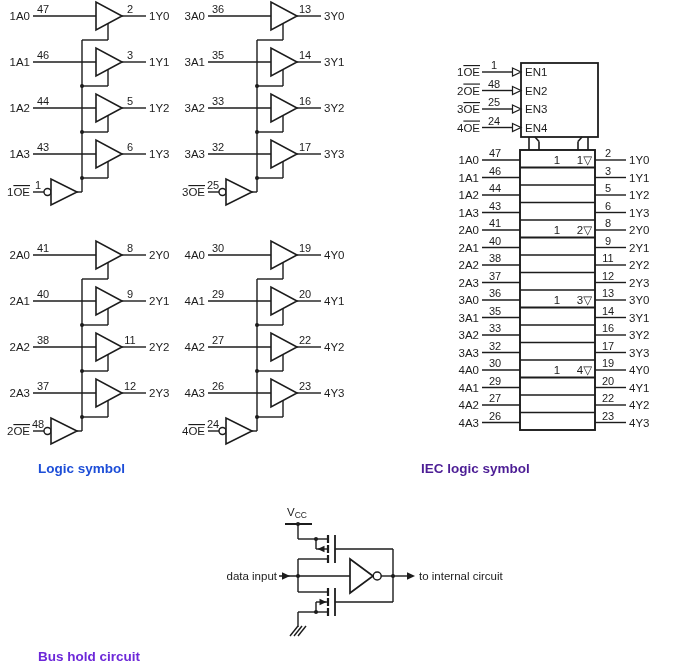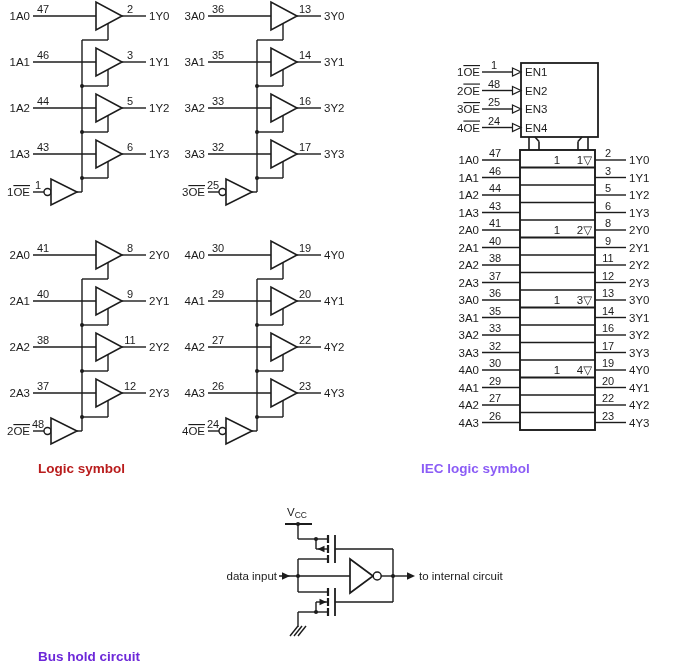--- a/index.html
+++ b/index.html
@@ -192,21 +192,21 @@
       <line x1="297" y1="393" x2="321" y2="393" stroke="#1c1c1c" stroke-width="1.4"></line>
       <text x="305" y="390" text-anchor="middle" font-size="11">23</text>
       <text x="324" y="397" text-anchor="start" font-size="11.5">4Y3</text>
       <text x="205" y="435" text-anchor="end" font-size="11.5"><tspan>4</tspan><tspan style="text-decoration:overline">OE</tspan></text>
       <text x="213" y="428" text-anchor="middle" font-size="11">24</text>
       <line x1="208" y1="431" x2="219" y2="431" stroke="#1c1c1c" stroke-width="1.4"></line>
       <circle cx="222.5" cy="431" r="3.5" fill="#fff" stroke="#1c1c1c" stroke-width="1.4"></circle>
       <polygon points="226,418 226,444 252,431" fill="#fff" stroke="#1c1c1c" stroke-width="1.6"></polygon>
       <line x1="252" y1="431" x2="257" y2="431" stroke="#1c1c1c" stroke-width="1.4"></line>
     </svg>
-  <div class="caption" style="left: 38px; top: 461px; color: #b91c1c;">Logic symbol</div>
+  <div class="caption" style="left: 38px; top: 461px; color: #1d4ed8;">Logic symbol</div>
 
   <svg id="iec-svg" style="left:450px;top:55px" width="225" height="405" viewBox="0 0 225 405">
       <rect x="71" y="8" width="77" height="74" fill="#fff" stroke="#1c1c1c" stroke-width="1.8"></rect>
       <line x1="79" y1="82" x2="79" y2="95" stroke="#1c1c1c" stroke-width="1.6"></line>
       <line x1="85" y1="82" x2="89" y2="86.5" stroke="#1c1c1c" stroke-width="1.6"></line>
       <line x1="89" y1="86.5" x2="89" y2="95" stroke="#1c1c1c" stroke-width="1.6"></line>
       <line x1="138" y1="82" x2="138" y2="95" stroke="#1c1c1c" stroke-width="1.6"></line>
       <line x1="132" y1="82" x2="128" y2="86.5" stroke="#1c1c1c" stroke-width="1.6"></line>
       <line x1="128" y1="86.5" x2="128" y2="95" stroke="#1c1c1c" stroke-width="1.6"></line>
       <text x="30" y="21" text-anchor="end" font-size="11.5"><tspan>1</tspan><tspan style="text-decoration:overline">OE</tspan></text>
@@ -343,21 +343,21 @@
       <text x="158" y="347" text-anchor="middle" font-size="11">22</text>
       <text x="179" y="354" text-anchor="start" font-size="11.5">4Y2</text>
       <line x1="70" y1="357.5" x2="145" y2="357.5" stroke="#1c1c1c" stroke-width="1.4"></line>
       <line x1="32" y1="367.5" x2="70" y2="367.5" stroke="#1c1c1c" stroke-width="1.4"></line>
       <text x="29" y="371.5" text-anchor="end" font-size="11.5">4A3</text>
       <text x="45" y="364.5" text-anchor="middle" font-size="11">26</text>
       <line x1="145" y1="367.5" x2="176" y2="367.5" stroke="#1c1c1c" stroke-width="1.4"></line>
       <text x="158" y="364.5" text-anchor="middle" font-size="11">23</text>
       <text x="179" y="371.5" text-anchor="start" font-size="11.5">4Y3</text>
     </svg>
-  <div class="caption" style="left: 421px; top: 461px; color: #8b5cf6;">IEC logic symbol</div>
+  <div class="caption" style="left: 421px; top: 461px; color: #4c1d95;">IEC logic symbol</div>
 
   <svg id="bushold-svg" style="left:230px;top:495px" width="290" height="150" viewBox="0 0 290 150">
       <text x="57" y="21" text-anchor="start" font-size="11.5"><tspan>V</tspan><tspan font-size="8.5" dy="2">CC</tspan></text>
       <line x1="55" y1="29" x2="82" y2="29" stroke="#1c1c1c" stroke-width="2"></line>
       <circle cx="68" cy="29" r="2" fill="#1c1c1c" stroke="none"></circle>
       <line x1="68" y1="29" x2="68" y2="44" stroke="#1c1c1c" stroke-width="1.4"></line>
       <text x="47" y="85" text-anchor="end" font-size="11.5">data input</text>
       <line x1="49" y1="81" x2="120" y2="81" stroke="#1c1c1c" stroke-width="1.4"></line>
       <polygon points="52,77.3 60,81 52,84.7" fill="#1c1c1c" stroke="none"></polygon>
       <circle cx="68" cy="81" r="2" fill="#1c1c1c" stroke="none"></circle>

